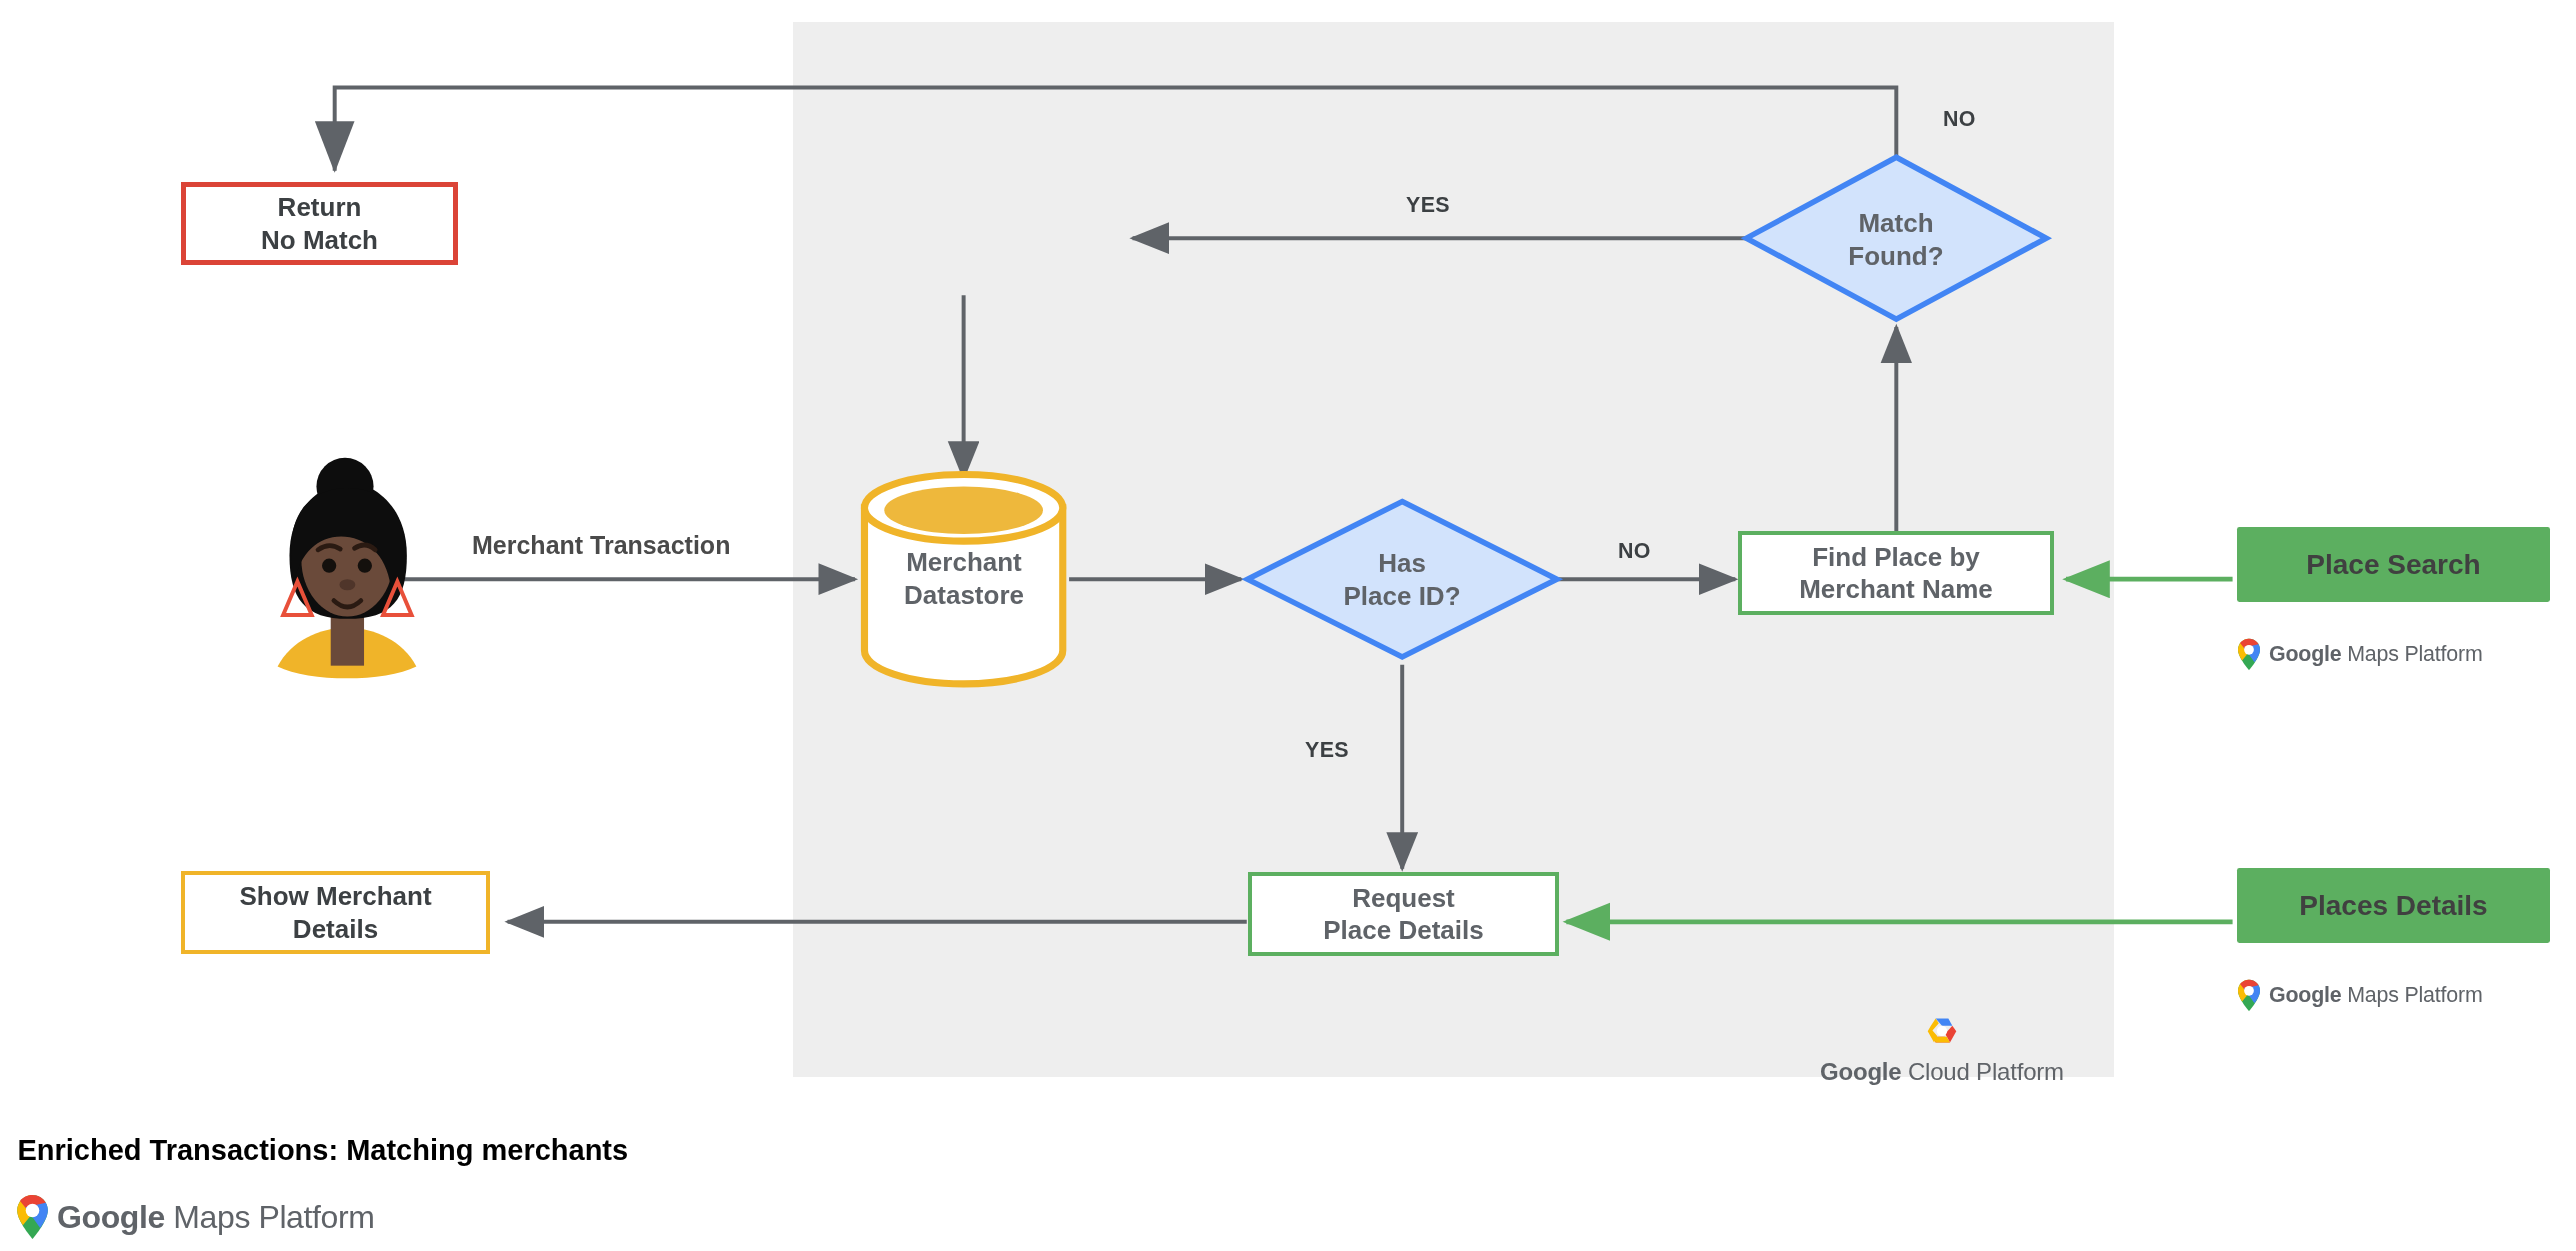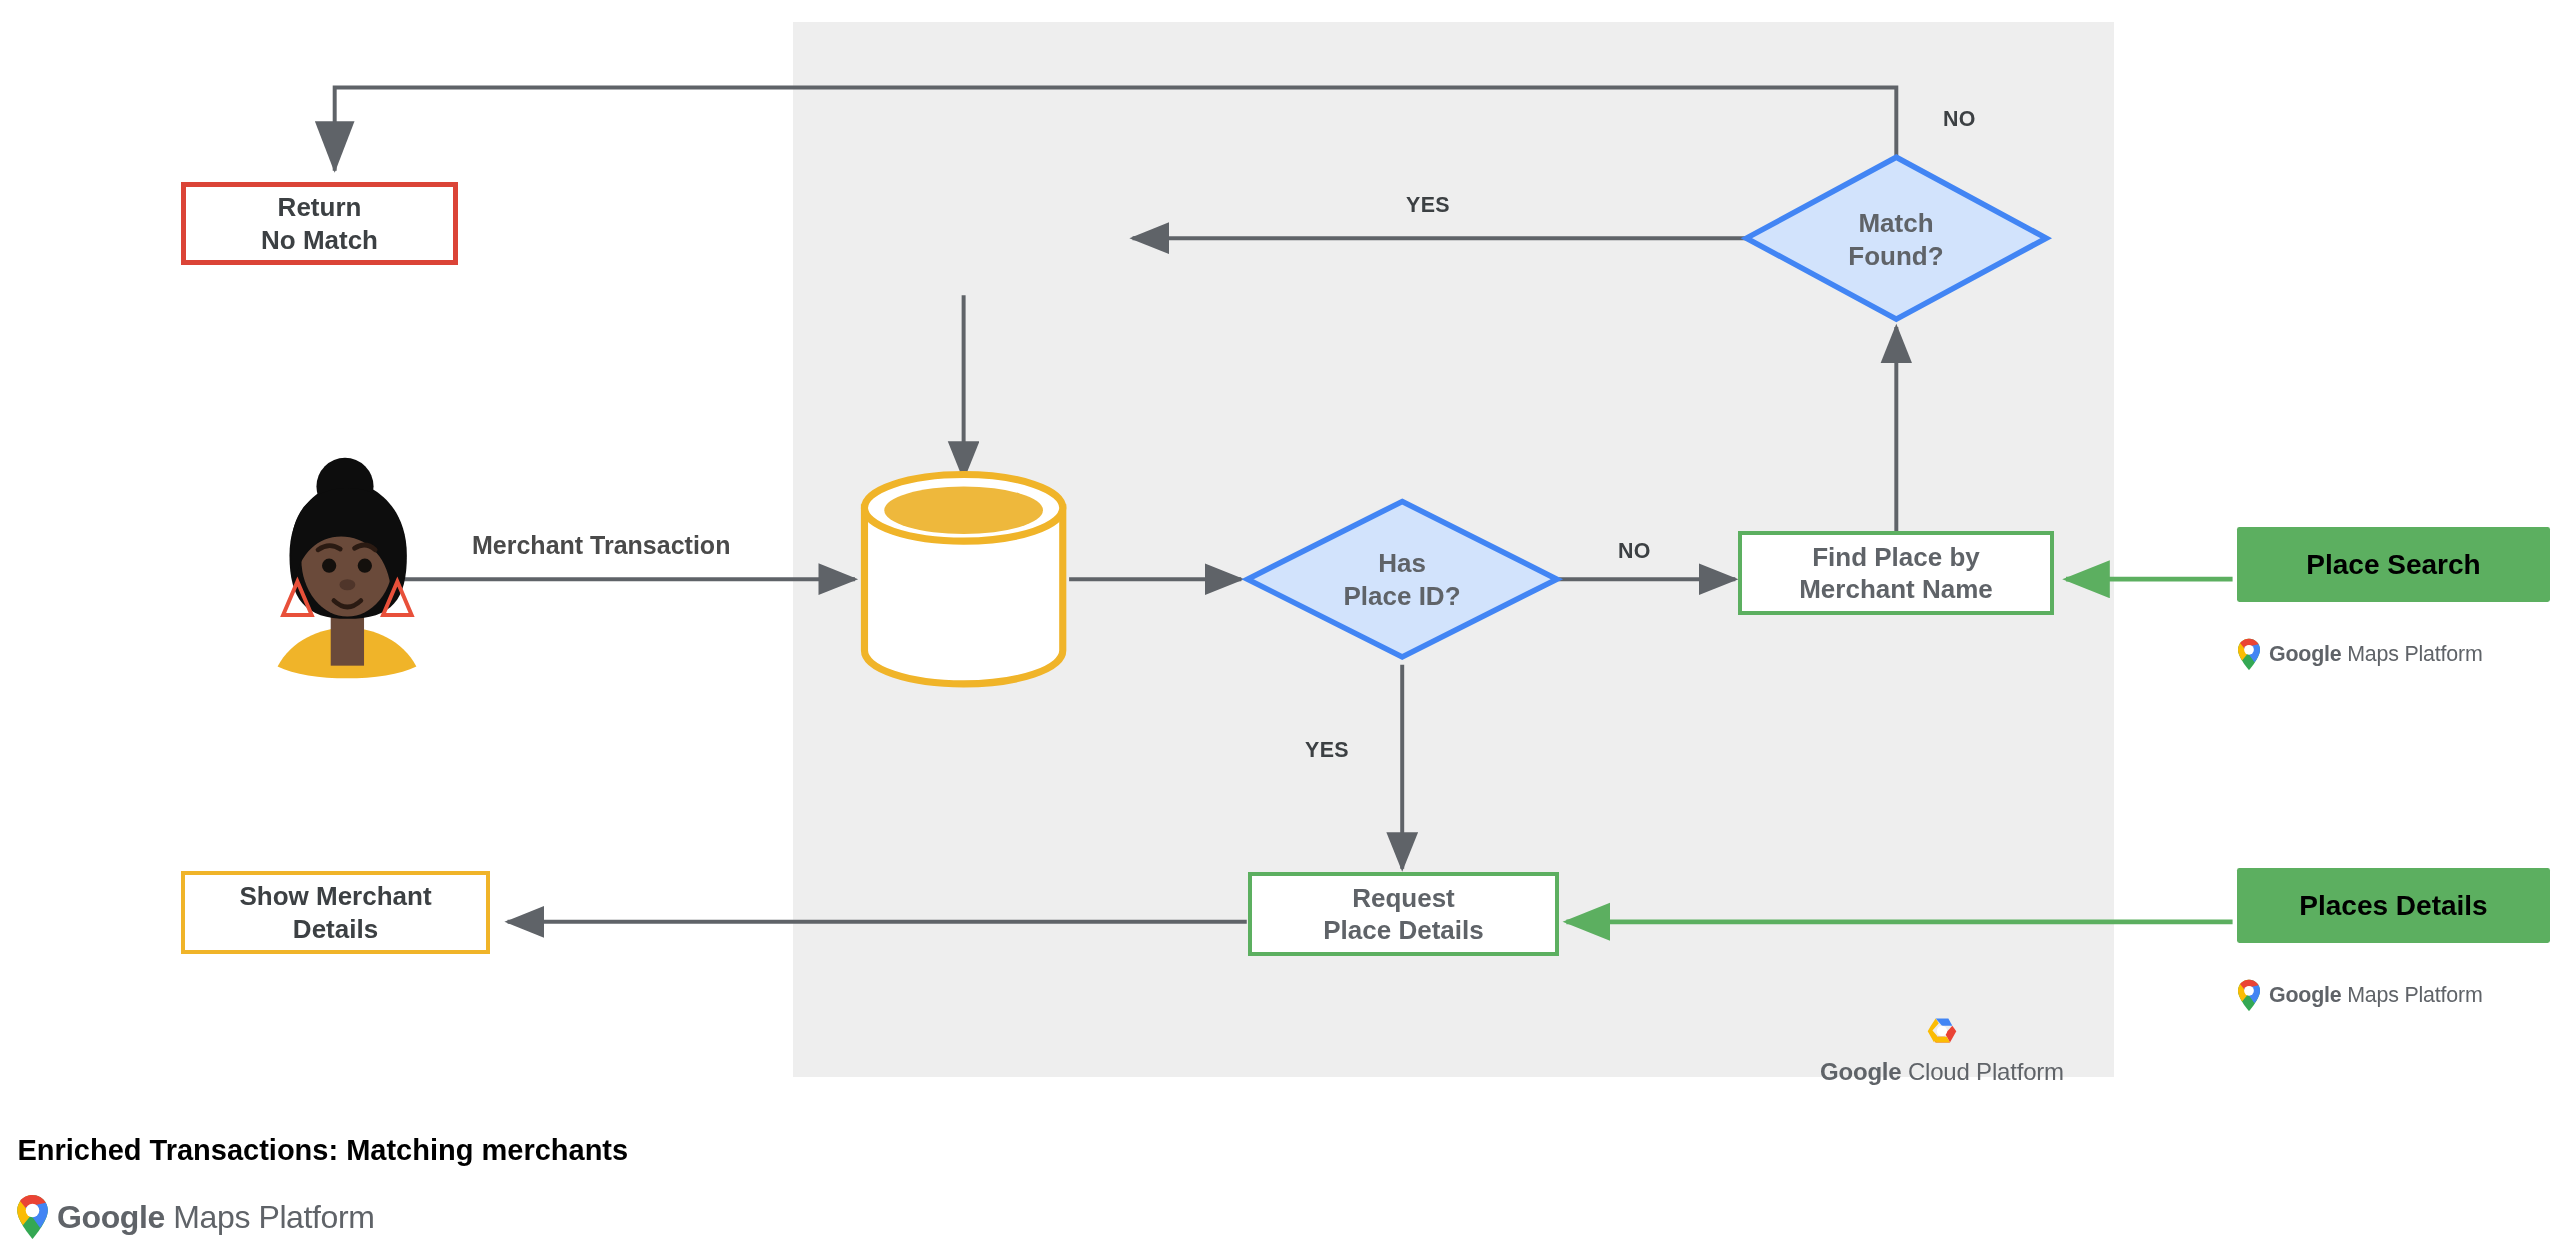--- a/index.html
+++ b/index.html
@@ -40,21 +40,21 @@
   }
   .node-outline {
     background: #ffffff;
   }
   .node-red    { border: 5.6px solid #db4437; color: #3c4043; }
   .node-blue   { border: 5.6px solid #4285f4; }
   .node-green  { border: 4px solid #5caf60; }
   .node-yellow { border: 4.8px solid #f0b429; color: #3c4043; }
   .node-solid-green {
     background: #5caf60;
-    color: #000000;
+    color: #404040;
     border-radius: 2.4px;
   }
   .edge-label {
     position: absolute;
     color: #3c4043;
     font-weight: bold;
     font-size: 21.4px;
     letter-spacing: 0.4px;
   }
   .flow-label {
@@ -223,20 +223,26 @@
   </div>
 
 
   <div class="node" style="left:1777px; top:194px; width:238px; height:91px; font-size:26px; background:transparent; border:0;">
     <span>
       <span>Match</span><br>
       <span>Found?</span>
     </span>
   </div>
 
+  <div class="node" style="left:853px; top:535px; width:222px; height:87px; font-size:26px; background:transparent; border:0;">
+    <span>
+      <span>Merchant</span><br>
+      <span>Datastore</span>
+    </span>
+  </div>
 
   <div class="node" style="left:1291px; top:535px; width:222px; height:89px; font-size:26px; background:transparent; border:0;">
     <span>
       <span>Has</span><br>
       <span>Place ID?</span>
     </span>
   </div>
 
   <div class="node node-outline node-green" style="left:1738px; top:531px; width:316px; height:84px; font-size:26px;">
     <span>

